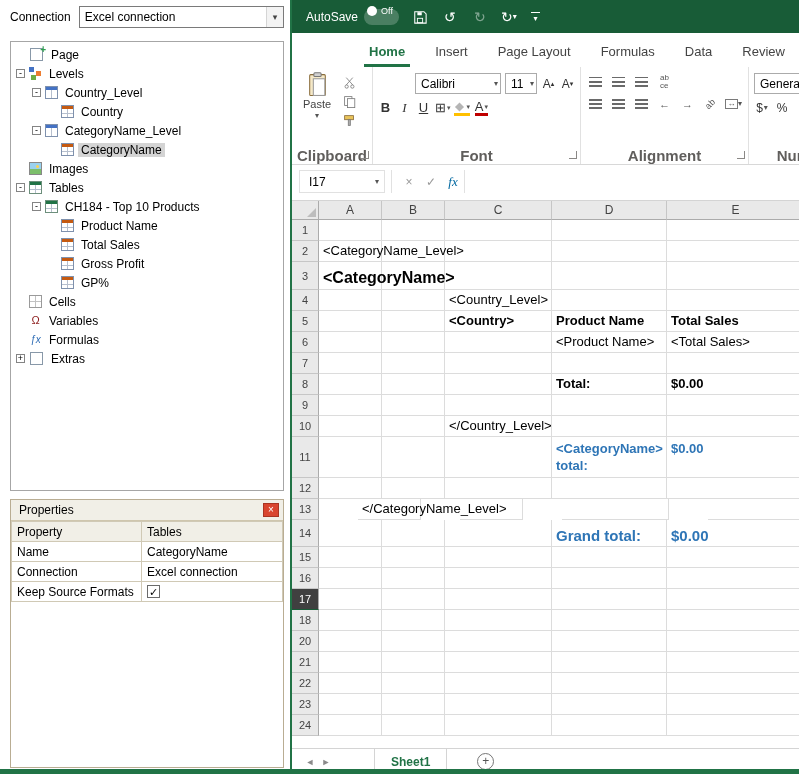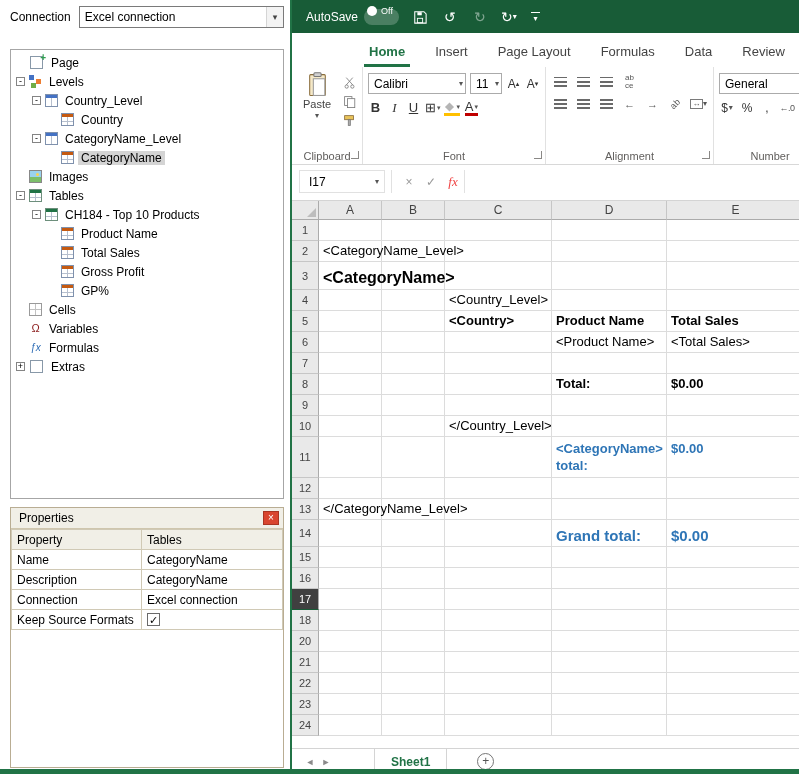--- a/index.html
+++ b/index.html
@@ -6,21 +6,21 @@
   html,body { width:799px; height:774px; overflow:hidden; font-family:"Liberation Sans", sans-serif; background:#fff; }
   .app { display:flex; width:799px; height:774px; position:relative; }
 
   
   .left-pane { flex:0 0 292px; display:flex; flex-direction:column; background:#fff; border-right:2px solid #217346; padding:5px 6px 6px 10px; }
   .conn-row { display:flex; align-items:center; gap:8px; height:24px; flex:0 0 24px; }
   .conn-label { font-size:12px; color:#000; }
   .conn-select { flex:1; height:22px; border:1px solid #7a7a7a; background:#fff; display:flex; align-items:center; justify-content:space-between; font-size:12px; padding-left:5px; }
   .conn-caret { width:17px; height:20px; display:flex; align-items:center; justify-content:center; color:#444; font-size:9px; background:#f3f3f3; border-left:1px solid #d5d5d5; }
 
-  .tree-box { margin-top:20px; flex:0 0 450px; border:1px solid #a6a6a6; overflow:hidden; padding-top:3px; }
+  .tree-box { margin-top:12px; flex:0 0 450px; border:1px solid #a6a6a6; overflow:hidden; padding-top:3px; }
   .tree-row { display:flex; align-items:center; height:19px; font-size:12px; gap:4px; cursor:default; }
   .toggle { flex:0 0 9px; width:9px; height:9px; border:1px solid #848484; background:#fff; font-size:9px; line-height:7px; text-align:center; color:#000; }
   .toggle.none { visibility:hidden; }
   .ticon { flex:0 0 13px; width:13px; height:13px; position:relative; font-size:11px; line-height:13px; text-align:center; }
   .tlabel { padding:0 3px; white-space:nowrap; }
   .tlabel.selected { background:#d4d4d4; }
 
   .page-icon,.extras-icon { border:1px solid #8898a8; background:#fff; width:11px; height:13px; margin:0 1px; }
   .page-icon::after { content:"+"; position:absolute; right:-4px; top:-6px; color:#2e9e4f; font-weight:bold; font-size:10px; }
   .levels-icon { background-image:linear-gradient(#4472C4,#4472C4),linear-gradient(#ED7D31,#ED7D31),linear-gradient(#70AD47,#70AD47);
@@ -63,31 +63,31 @@
 
   .ribbon-tabs { flex:0 0 34px; background:#fff; display:flex; align-items:flex-end; padding-left:62px; }
   .rtab { padding:0 15px 8px; font-size:13px; color:#444; position:relative; white-space:nowrap; }
   .rtab.active { color:#217346; font-weight:700; }
   .rtab.active::after { content:""; position:absolute; left:10px; right:10px; bottom:0; height:3px; background:#217346; }
 
   .ribbon { flex:0 0 98px; background:#fff; border-bottom:1px solid #d8d8d8; display:flex; overflow:hidden; }
   .rgroup { display:flex; flex-direction:column; padding:3px 5px 0; position:relative; }
   .rgroup + .rgroup { border-left:1px solid #e1e1e1; }
   .rgroup-body { flex:1; display:flex; gap:4px; }
-  .rgroup-label { flex:0 0 17px; font-size:11px; color:#605e5c; display:flex; align-items:center; justify-content:center; }
+  .rgroup-label { flex:0 0 17px; font-size:15px; color:#605e5c; display:flex; align-items:center; justify-content:center;font-weight:bold; }
   .launcher { position:absolute; right:3px; bottom:5px; width:8px; height:8px; border-right:1px solid #8a8886; border-bottom:1px solid #8a8886; }
 
   .paste-btn { width:40px; display:flex; flex-direction:column; align-items:center; font-size:11px; color:#444; gap:1px; padding-top:2px; }
   .clip-mini { display:flex; flex-direction:column; gap:5px; padding-top:5px; }
   .cmi { width:16px; height:14px; display:flex; align-items:center; justify-content:center; }
 
   .fcol { display:flex; flex-direction:column; gap:5px; padding-top:3px; }
   .frow { display:flex; align-items:center; gap:4px; }
   .combo { height:21px; border:1px solid #ababab; background:#fff; display:flex; align-items:center; justify-content:space-between; font-size:12px; padding:0 2px 0 5px; }
-  .w84 { width:98px; } .w30 { width:32px; } .w100 { width:102px; }
+  .w84 { width:86px;margin-left:37px; } .w30 { width:32px; } .w100 { width:102px; }
   .caret { font-size:8px; color:#555; }
   .fbtn { min-width:15px; height:17px; display:flex; align-items:center; justify-content:center; font-size:13px; color:#333; gap:1px; }
   .fbtn .caret { font-size:7px; }
   .bold-b { font-weight:700; }
   .italic-i { font-style:italic; font-family:"Liberation Serif", serif; }
   .underline-u { text-decoration:underline; }
   .acolor { position:relative; padding-bottom:2px; }
   .acolor::after { content:""; position:absolute; left:1px; right:1px; bottom:0; height:3px; background:#c00000; }
   .afill { position:relative; padding-bottom:2px; }
   .afill::after { content:""; position:absolute; left:0; right:0; bottom:0; height:3px; background:#ffc000; }
@@ -100,21 +100,21 @@
   .indent { font-size:11px; color:#555; }
   .merge-ic { width:13px; height:10px; border:1px solid #7a7a7a; font-size:8px; line-height:8px; text-align:center; color:#555; }
 
   .numbtn { min-width:16px; height:17px; display:flex; align-items:center; justify-content:center; font-size:12px; color:#333; gap:1px; }
   .dec { font-size:9px; color:#555; letter-spacing:-0.5px; }
 
   .fbar { flex:0 0 36px; background:#fff; border-bottom:1px solid #d4d4d4; display:flex; align-items:center; padding:4px 0 6px 7px; }
   .namebox { width:86px; height:23px; border:1px solid #e1e1e1; display:flex; align-items:center; justify-content:space-between; padding:0 5px 0 9px; font-size:12px; }
   .fbar-sep { width:1px; height:23px; background:#e1e1e1; margin:0 6px; }
   .fbar-ic { width:22px; text-align:center; color:#9a9a9a; font-size:12px; }
-  .fx { font-style:italic; font-family:"Liberation Serif", serif; color:#ef4444; font-size:13px; }
+  .fx { font-style:italic; font-family:"Liberation Serif", serif; color:#0369a1; font-size:13px; }
   .finput { flex:1; height:23px; border-left:1px solid #e1e1e1; }
 
   .grid { flex:1; overflow:hidden; background:#fff; position:relative; }
   .ghead { display:flex; height:19px; }
   .corner { flex:0 0 27px; width:27px; background:#e9e9e9; border-right:1px solid #ababab; border-bottom:1px solid #ababab; position:relative; }
   .corner::after { content:""; position:absolute; right:2px; bottom:2px; border-left:9px solid rgba(0,0,0,0); border-bottom:9px solid #bdbdbd; }
   .gcol { background:#e9e9e9; border-right:1px solid #c6c6c6; border-bottom:1px solid #ababab; font-size:12px; color:#444; display:flex; align-items:center; justify-content:center; flex:0 0 auto; }
   .grow { display:flex; }
   .grhead { flex:0 0 27px; width:27px; background:#e9e9e9; border-right:1px solid #ababab; border-bottom:1px solid #c6c6c6; font-size:11px; color:#444; display:flex; align-items:center; justify-content:center; }
   .grhead.sel { background:#404040; color:#fff; border-bottom-color:#1a5c38; }
@@ -245,24 +245,20 @@
       <table class="props-table">
         <thead>
             <tr>
               <th class="c-prop">Property</th>
               <th>Tables</th>
             </tr>
           </thead>
         <tbody>
             <tr>
               <td class="c-prop">Name</td>
-              <td>CategoryName</td>
-            </tr>
-            <tr>
-              <td class="c-prop">Description</td>
               <td>CategoryName</td>
             </tr>
             <tr>
               <td class="c-prop">Connection</td>
               <td>Excel connection</td>
             </tr>
             <tr>
               <td class="c-prop">Keep Source Formats</td>
               <td class="cbx-wrap"><span class="pcheck">✓</span></td>
             </tr>
@@ -595,21 +591,21 @@
             </div>
           </div>
           <div class="grow" style="height: 21px;">
             <div class="grhead">12</div>
             <div class="gcell" style="width: 63px;"></div>
             <div class="gcell" style="width: 63px;"></div>
             <div class="gcell" style="width: 107px;"></div>
             <div class="gcell" style="width: 115px;"></div>
             <div class="gcell" style="width: 138px;"></div>
           </div>
-          <div class="grow" style="height: 21px;">
+          <div class="grow" style="height: 21px; gap: 39px;">
             <div class="grhead">13</div>
             <div class="gcell" style="width: 63px;">
               <span class="ctext ">&lt;/CategoryName_Level&gt;</span>
             </div>
             <div class="gcell" style="width: 63px;"></div>
             <div class="gcell" style="width: 107px;"></div>
             <div class="gcell" style="width: 115px;"></div>
             <div class="gcell" style="width: 138px;"></div>
           </div>
           <div class="grow" style="height: 27px;">

